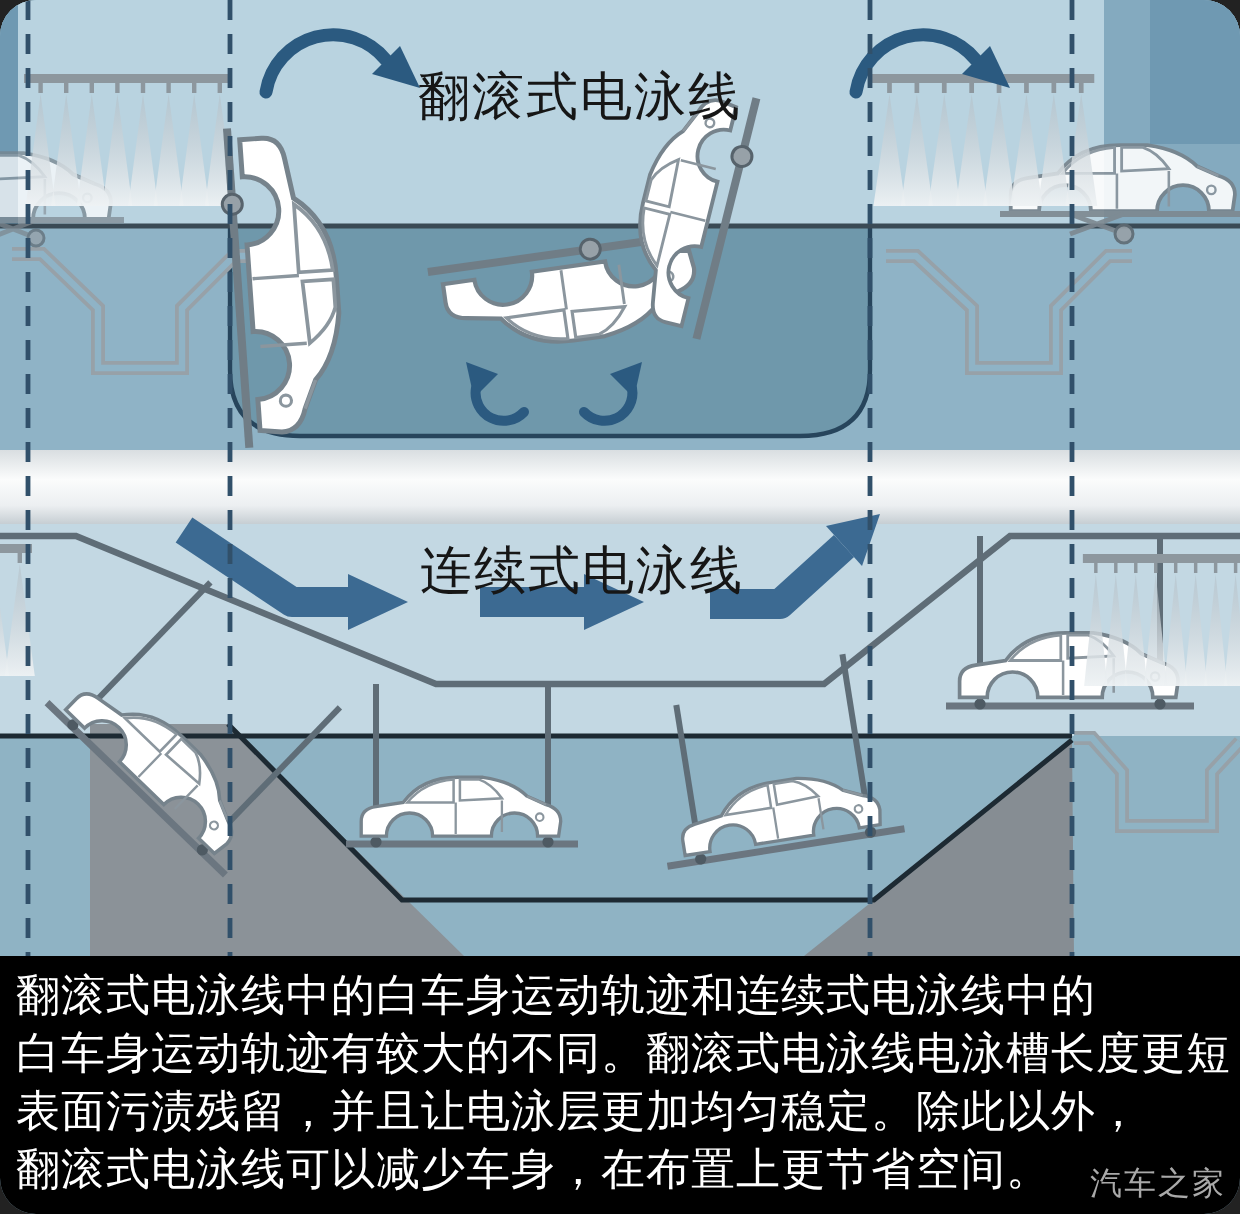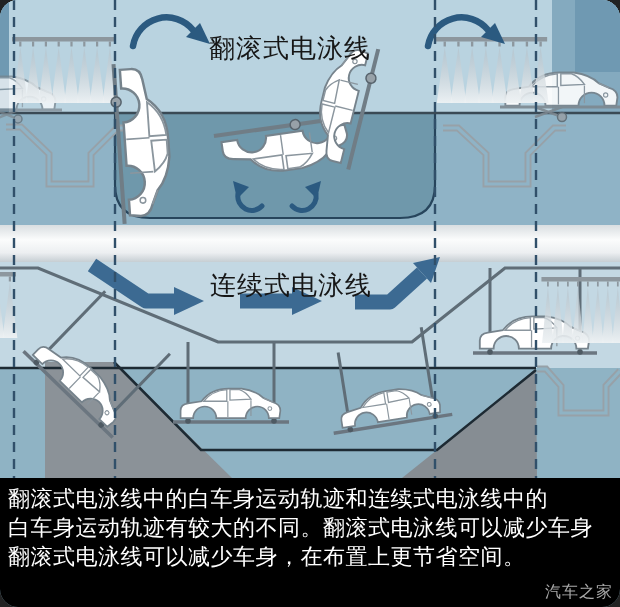--- a/index.html
+++ b/index.html
@@ -214,18 +214,19 @@
   <g stroke="#31506a" stroke-width="2.4" stroke-dasharray="10 7">
     <line x1="14" y1="0" x2="14" y2="478"></line>
     <line x1="115" y1="0" x2="115" y2="478"></line>
     <line x1="435" y1="0" x2="435" y2="478"></line>
     <line x1="536" y1="0" x2="536" y2="478"></line>
   </g>
 </svg>
 
 <div id="caption-bar">
   <div class="cap-line">翻滚式电泳线中的白车身运动轨迹和连续式电泳线中的</div>
-  <div class="cap-line">白车身运动轨迹有较大的不同。翻滚式电泳线可以减少车身</div>
+  <div class="cap-line">白车身运动轨迹有较大的不同。翻滚式电泳线电泳槽长度更短</div>
+  <div class="cap-line">表面污渍残留，并且让电泳层更加均匀稳定。除此以外，</div>
   <div class="cap-line">翻滚式电泳线可以减少车身，在布置上更节省空间。</div>
   <span id="watermark">汽车之家</span>
 </div>
 
 </div>
 
 </body></html>

